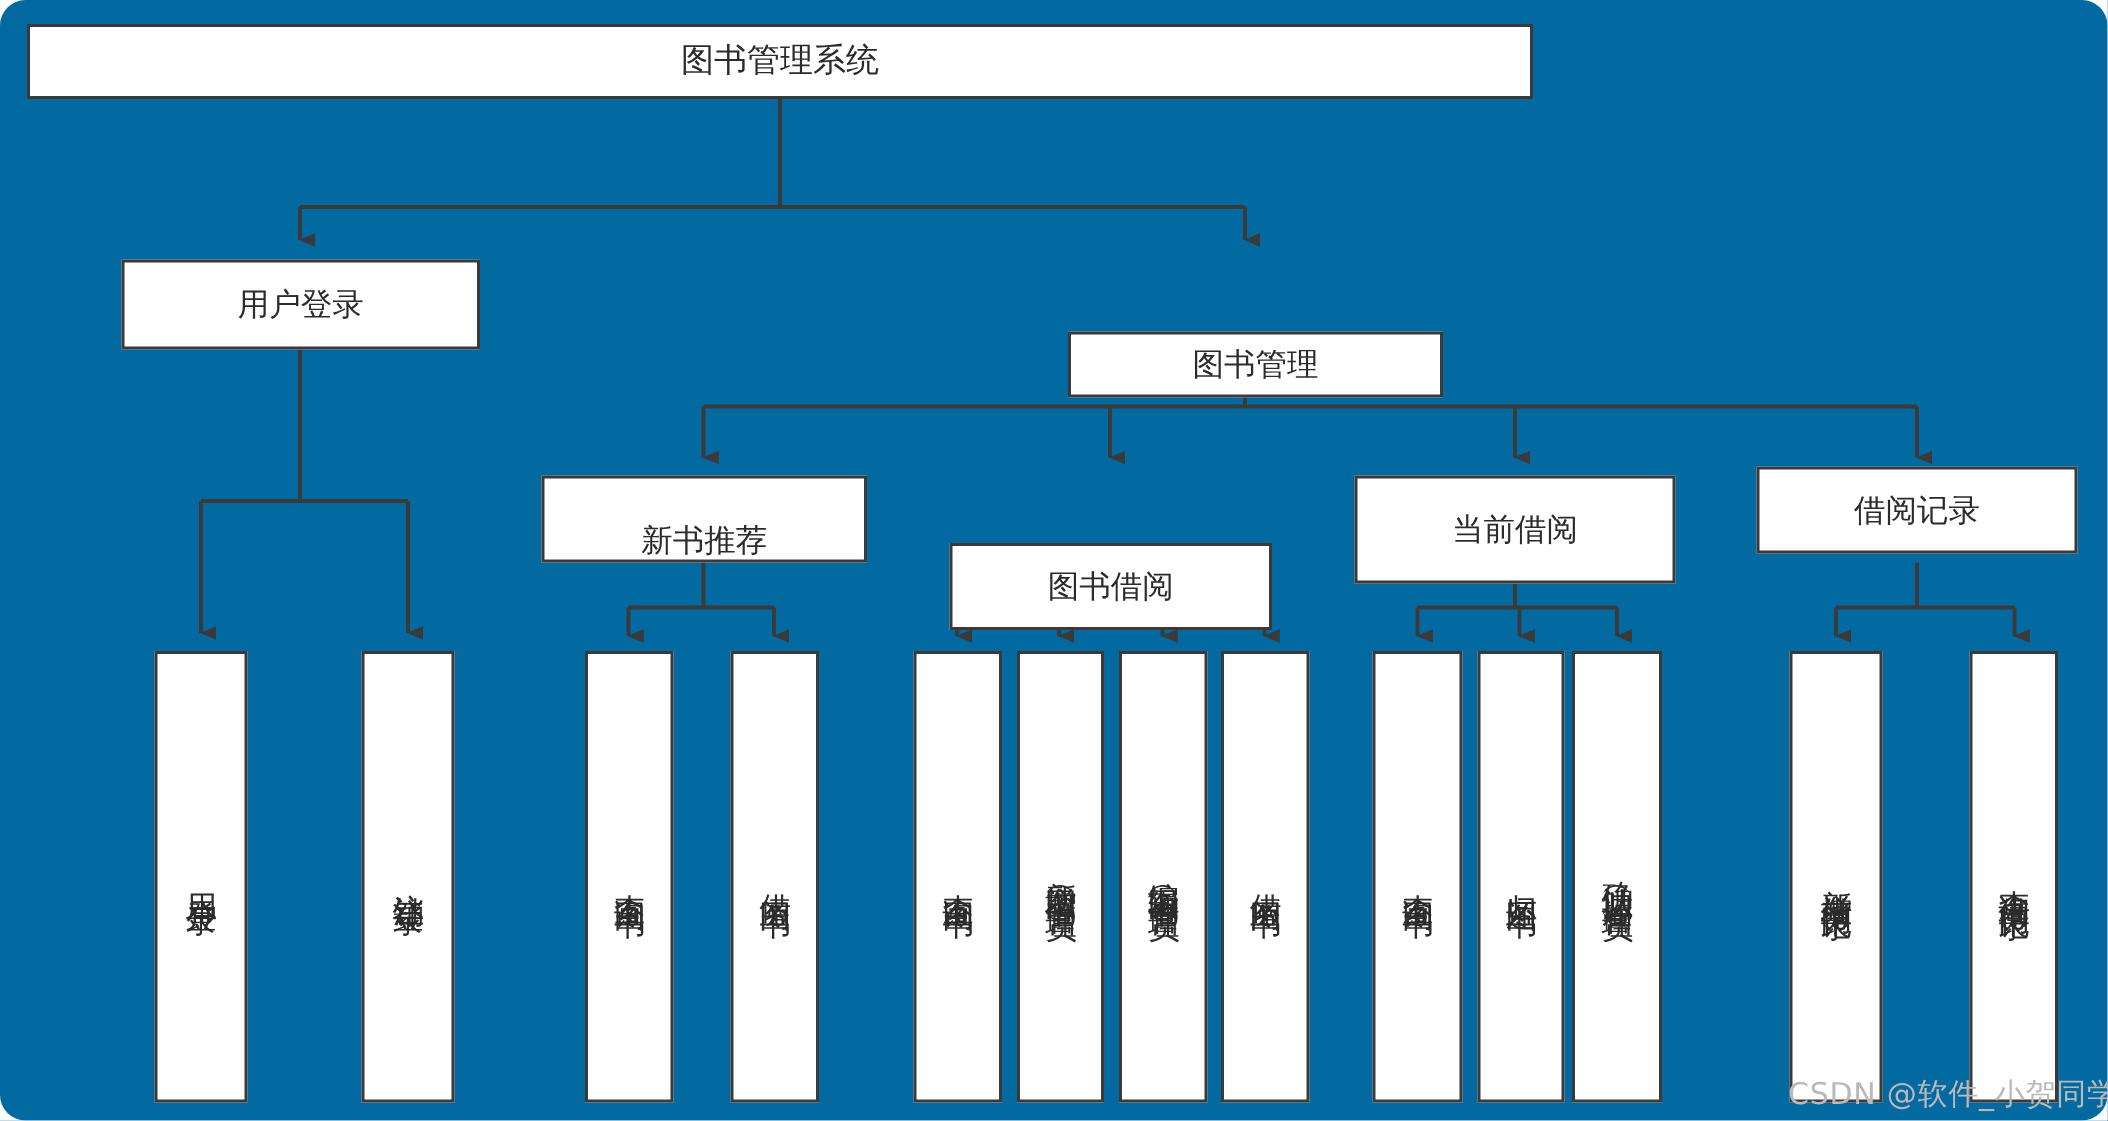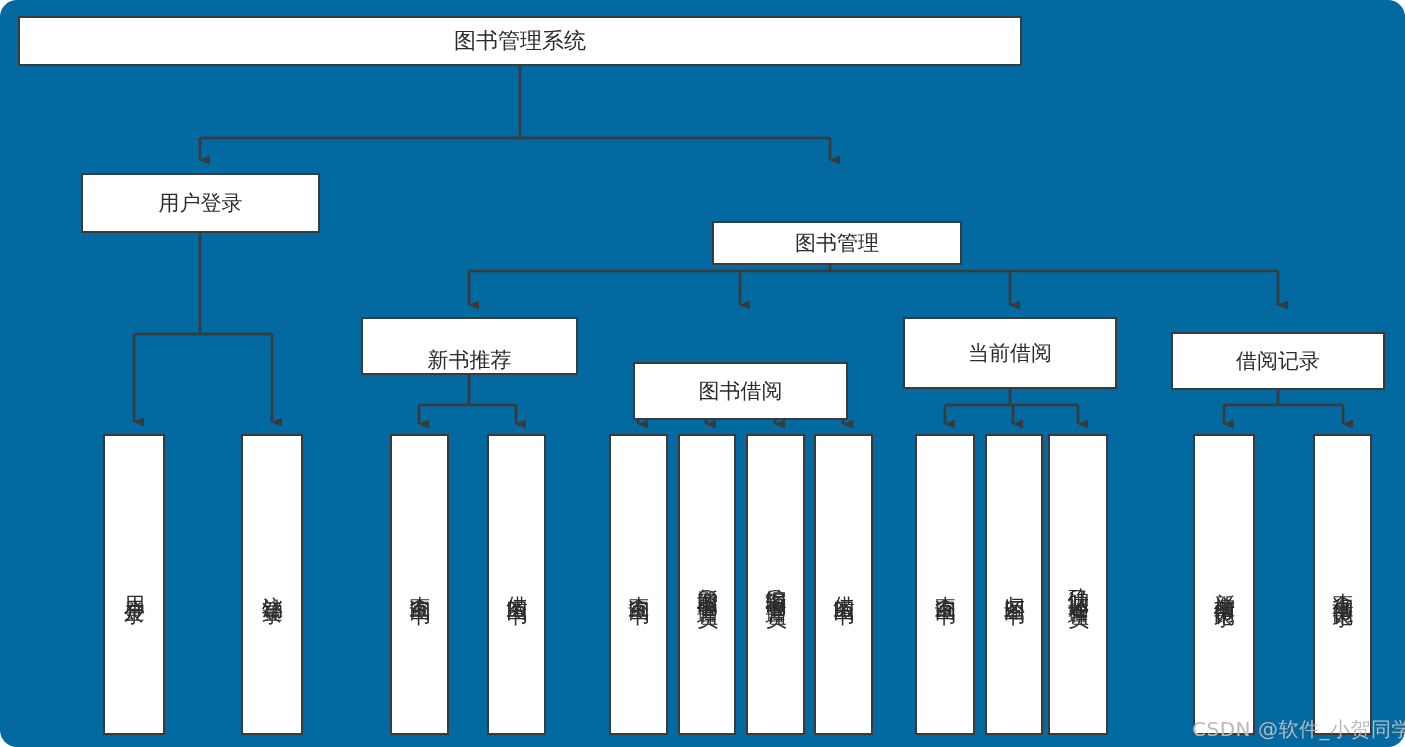--- a/index.html
+++ b/index.html
@@ -134,21 +134,21 @@
 
   <div class="node horizontal" style="left:361px; top:317px; width:217px; height:58px;align-items:flex-end;">
     <span class="label">新书推荐</span>
   </div>
   <div class="node horizontal" style="left:633px; top:317px; width:215px; height:58px;margin-top:45px;">
     <span class="label">图书借阅</span>
   </div>
   <div class="node horizontal" style="left:903px; top:317px; width:214px; height:72px;">
     <span class="label">当前借阅</span>
   </div>
-  <div class="node horizontal" style="left:1171px; top:332px; width:214px; height:58px;">
+  <div class="node horizontal" style="left:1171px; top:311px; width:214px; height:58px;">
     <span class="label">借阅记录</span>
   </div>
 
   <div class="node vertical" style="left:103px; top:434px; width:62px; height:301px;">
     <span class="label">用户登录</span>
   </div>
   <div class="node vertical" style="left:241px; top:434px; width:62px; height:301px;">
     <span class="label">注销登录</span>
   </div>
 

